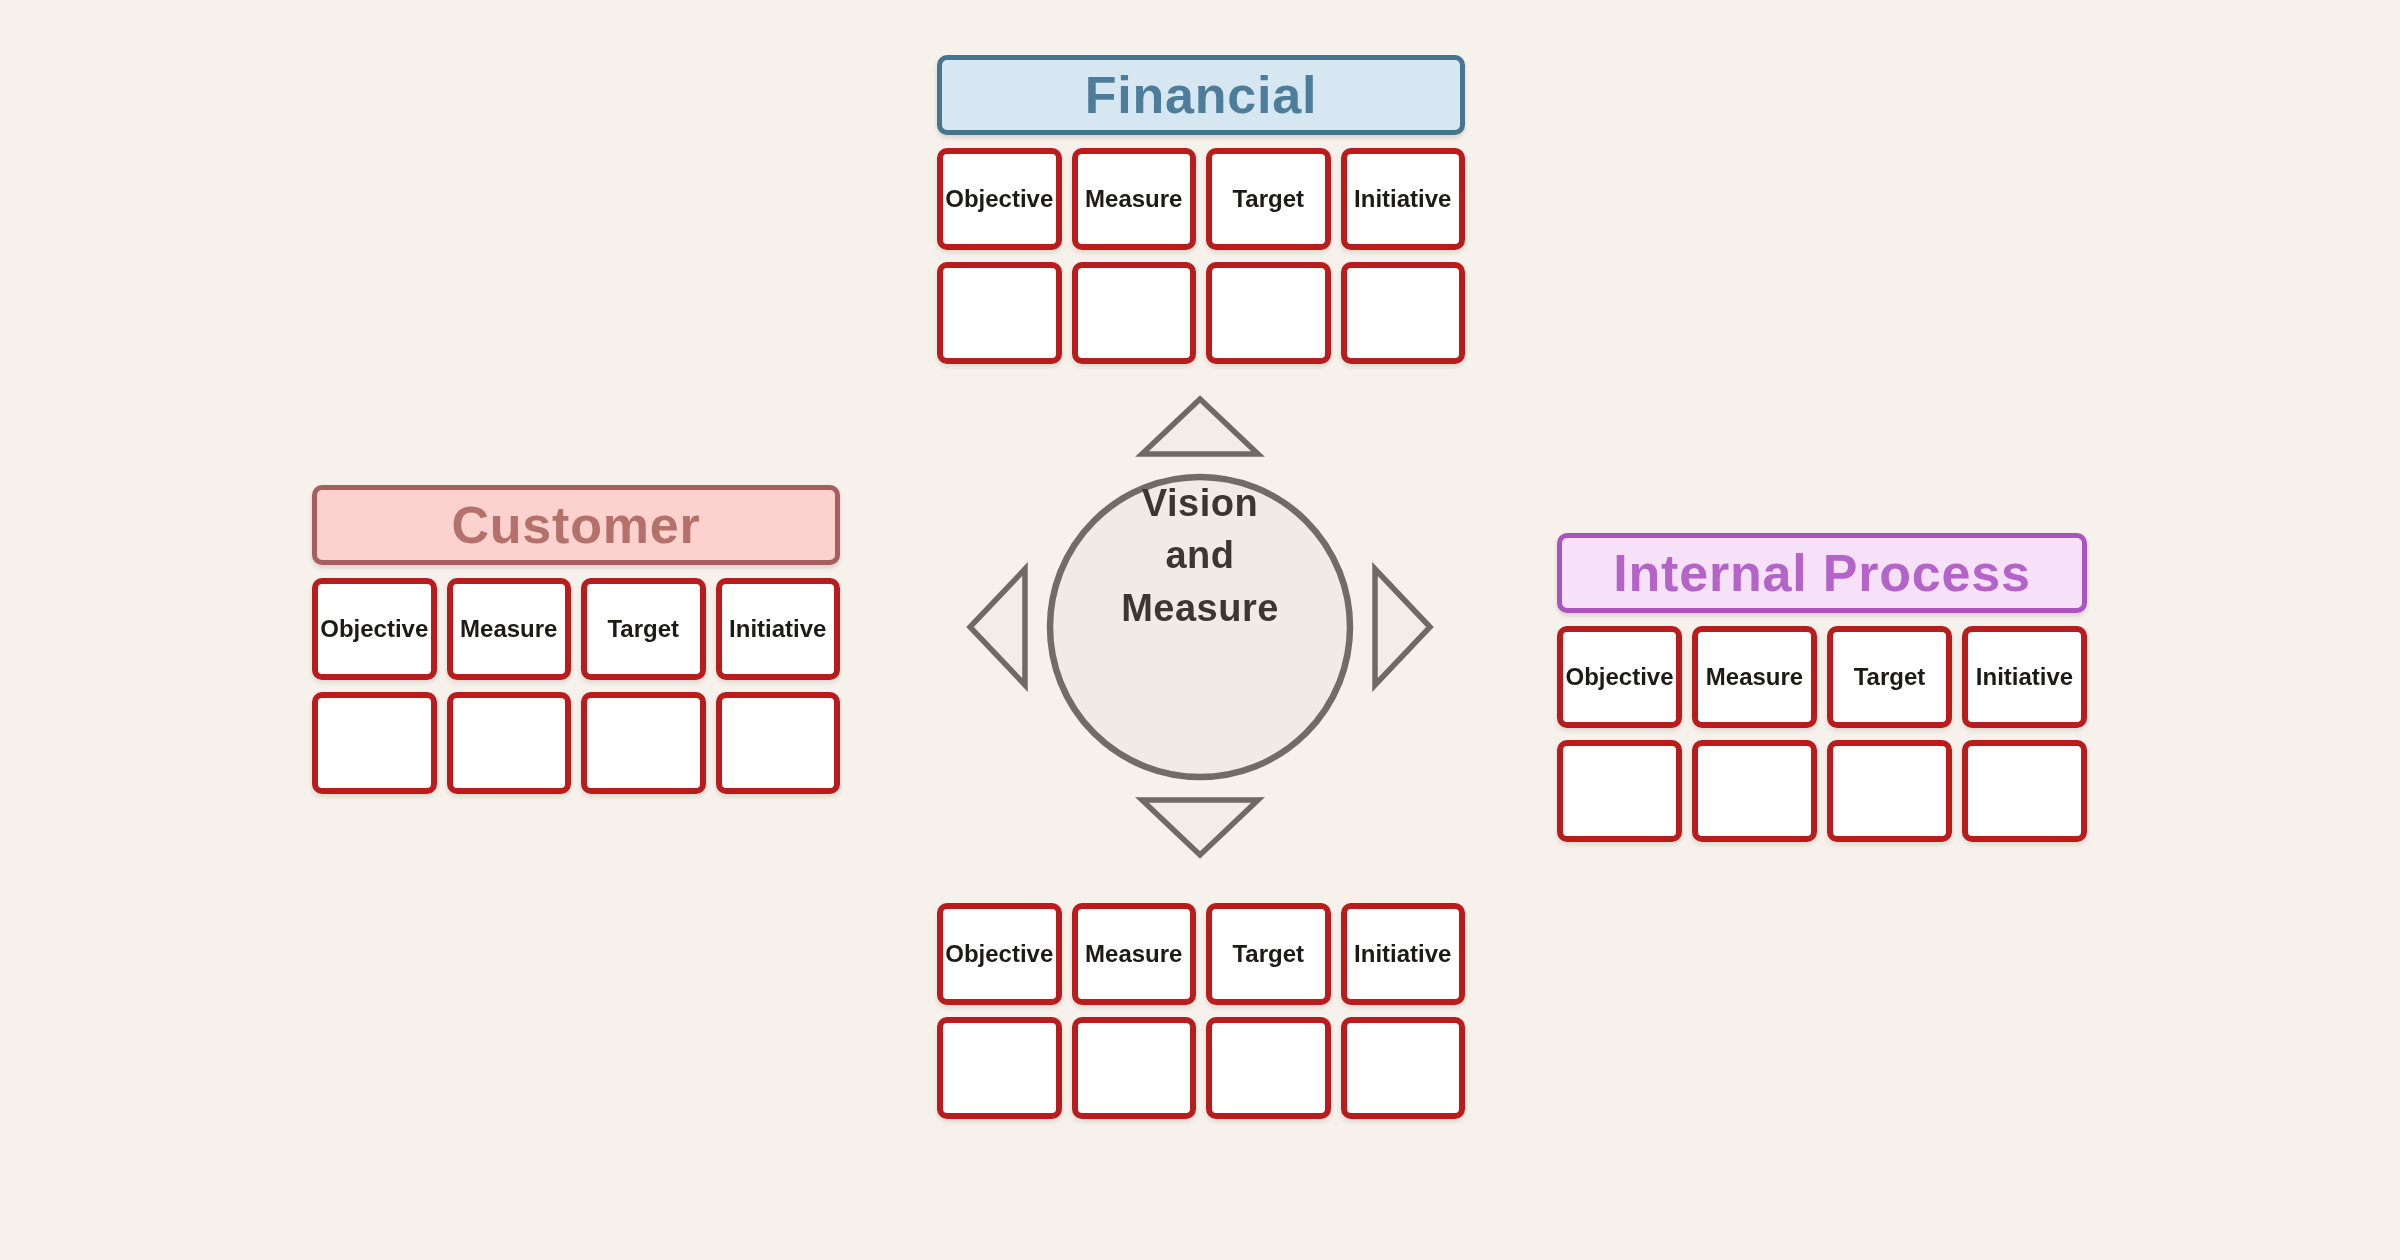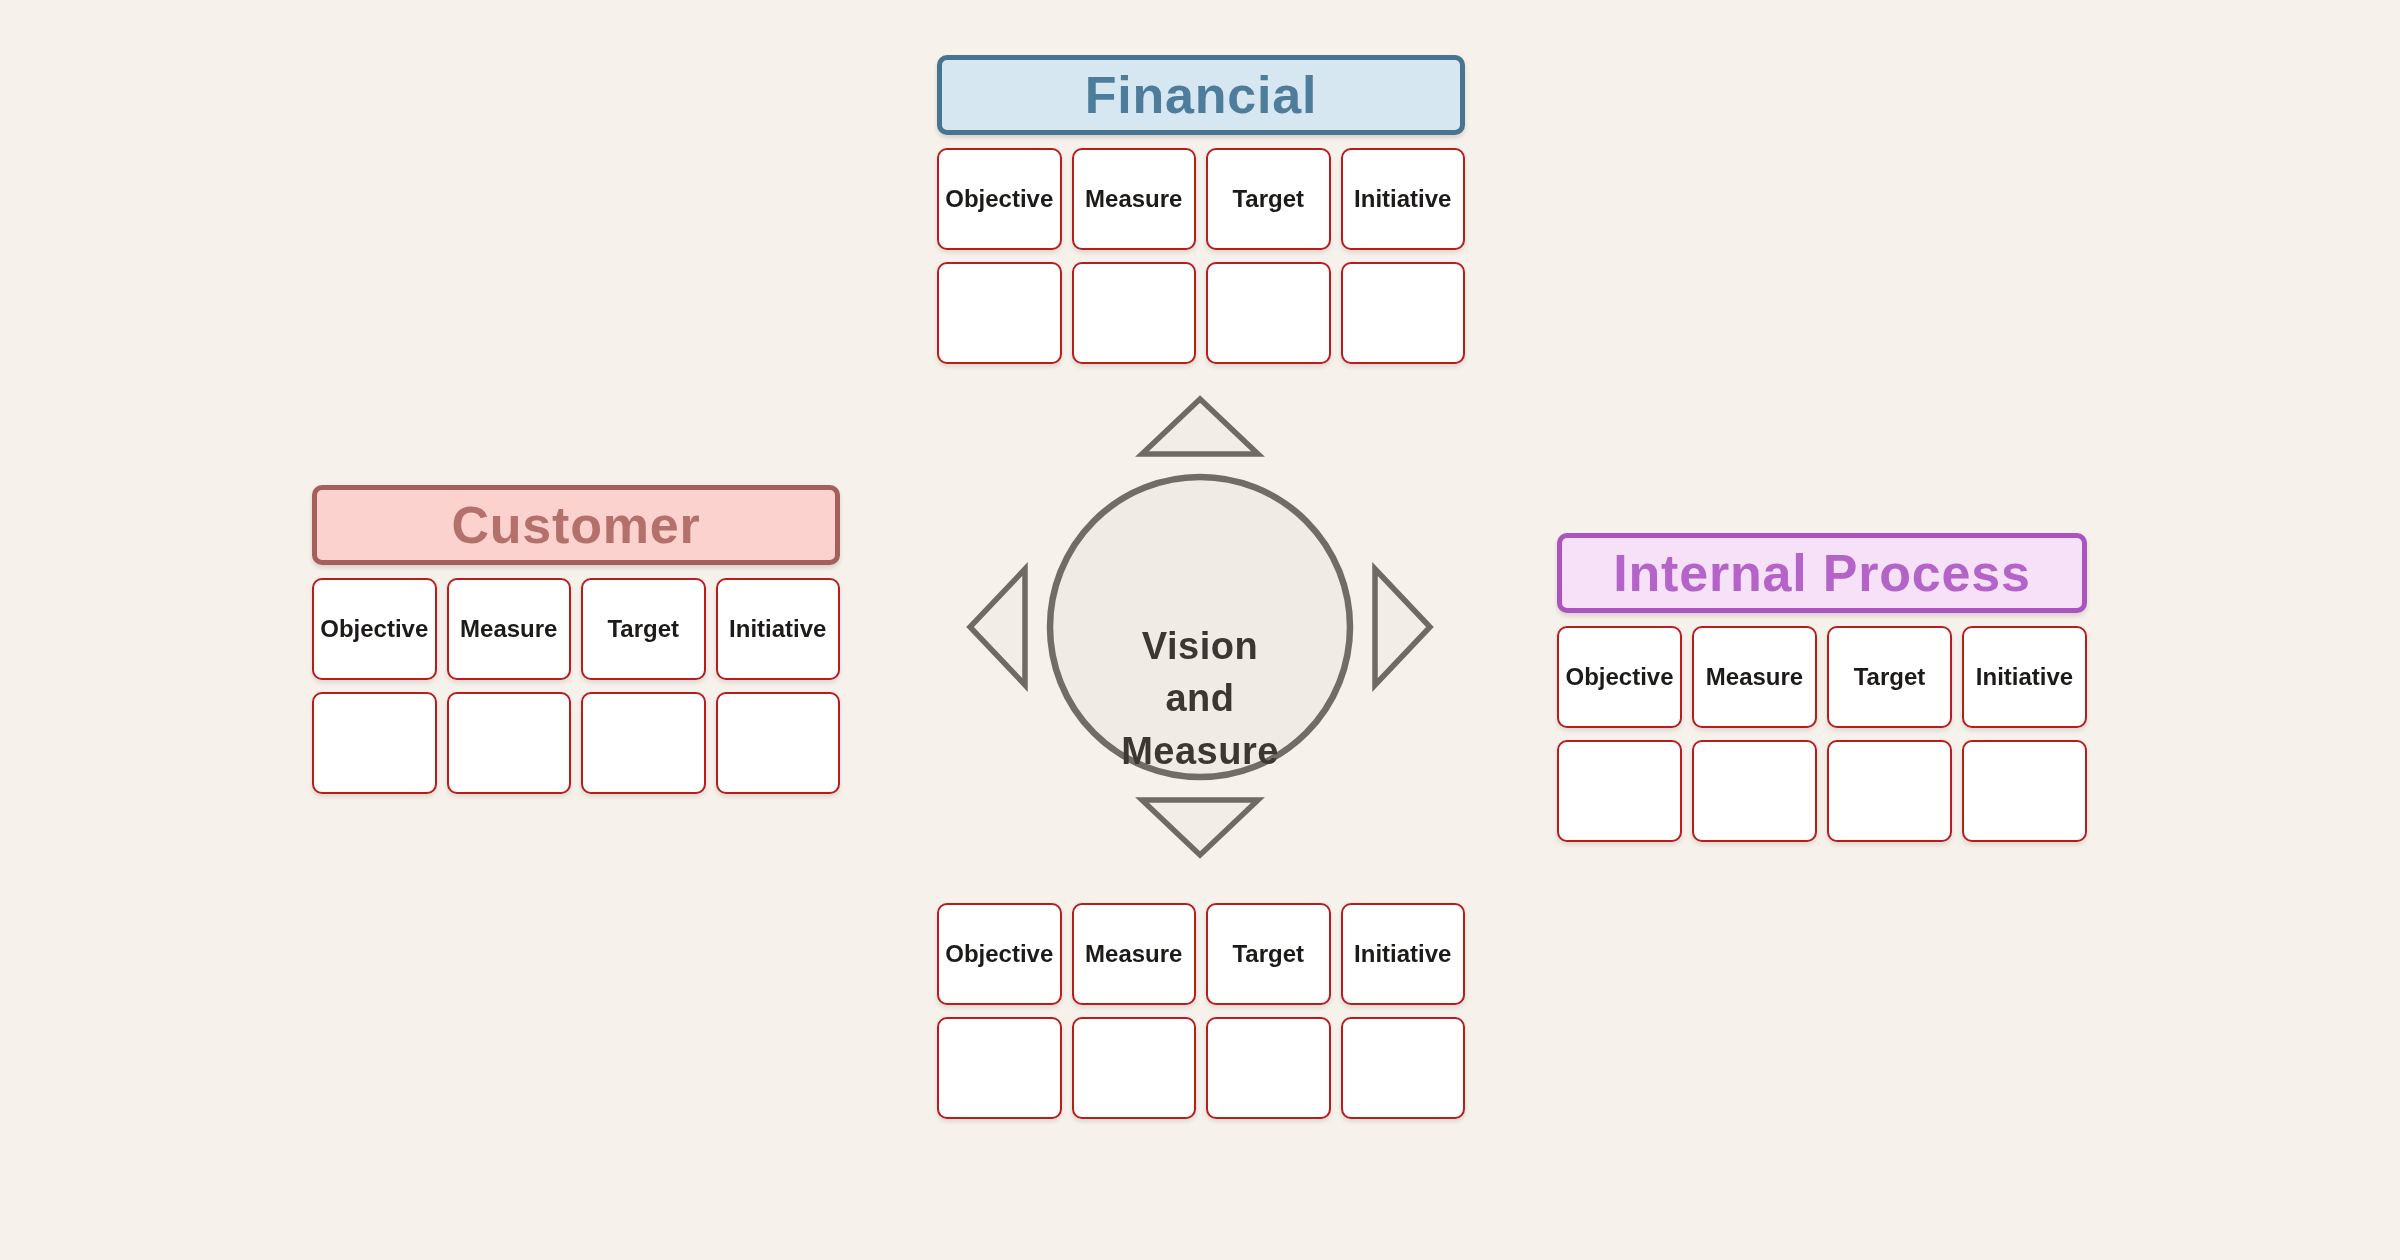--- a/index.html
+++ b/index.html
@@ -37,41 +37,41 @@
   }
 
   .cell-grid {
     display: grid;
     grid-template-columns: repeat(4, 1fr);
     gap: 12px 10px;
   }
   .cell {
     height: 102px;
     background: #ffffff;
-    border: 2px solid #b91c1c;
+    border: 6px solid #b91c1c;
     border-radius: 10px;
     display: flex;
     align-items: center;
     justify-content: center;
     box-shadow: 0 3px 4px rgba(90, 75, 60, 0.14);
     font-size: 24px;
     font-weight: 600;
     color: #1c1b19;
   }
 
   
   .center-hub { position: absolute; left: 950px; top: 377px; width: 500px; height: 500px; }
   .center-hub svg { position: absolute; inset: 0; }
   .center-text {
     position: absolute;
     left: 100px; top: 100px; width: 300px; height: 300px;
     display: flex;
     flex-direction: column;
     align-items: center;
-    justify-content: flex-end;
+    justify-content: flex-start;
     text-align: center;
     font-size: 38px;
     font-weight: bold;
     line-height: 1.38;
     color: #3b3832;
     letter-spacing: 0.5px;
   }
 </style>
 </head>
 <body style="background: rgb(246, 241, 235);">

